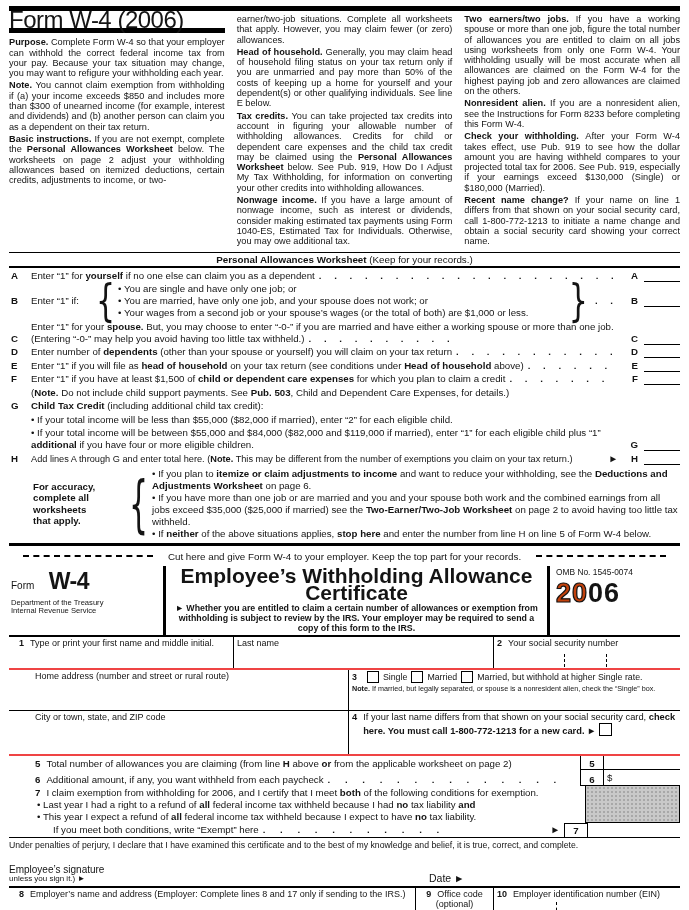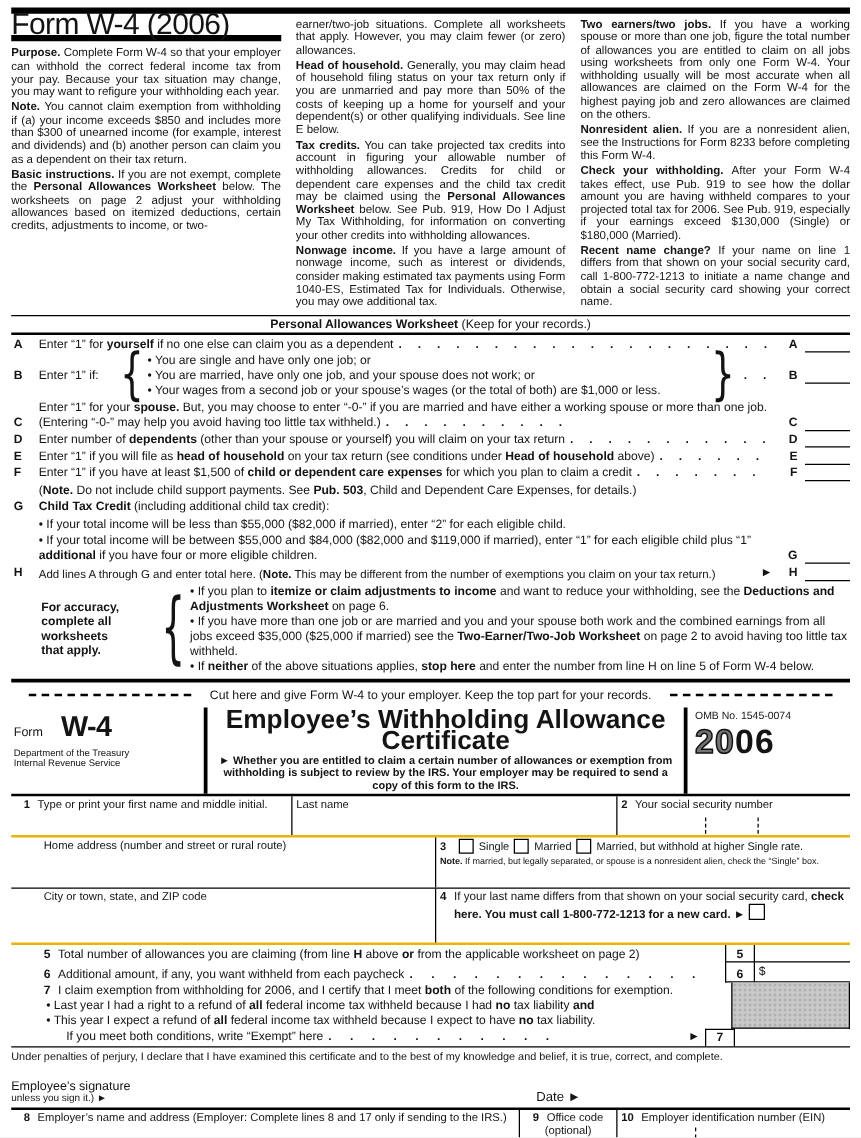--- a/index.html
+++ b/index.html
@@ -45,24 +45,24 @@
   .formid{flex:0 0 148px;padding:2px 4px 1px 2px}
   .formword{font-size:10px}
   .w4big{font-size:23px;font-weight:700;margin-left:10px;letter-spacing:-.5px}
   .dept{font-size:7.6px;line-height:8.6px;margin-top:4px}
   .certmid{flex:1;border-left:3px solid #000;border-right:3px solid #000;text-align:center;padding:1px 6px 2px 6px}
   .certtitle{font-size:21px;font-weight:700;line-height:17px}
   .certsub{font-size:8.8px;font-weight:700;line-height:10px;margin-top:2px}
   .ombbox{flex:0 0 124px;padding:1px 0 0 6px}
   .omb{font-size:8.4px}
   .year{font-size:27px;font-weight:700;letter-spacing:1px;margin-top:1px}
-  .yr-out{color:#737373;-webkit-text-stroke:1.2px #141414;text-shadow:0 0 1px #444}
+  .yr-out{color:#c2410c;-webkit-text-stroke:1.2px #141414;text-shadow:0 0 1px #444}
   
   .crow{display:flex}
-  .bb2{border-bottom:2px solid #eab308}.bb1{border-bottom:1.3px solid #000}
+  .bb2{border-bottom:2px solid #ef4444}.bb1{border-bottom:1.3px solid #000}
   .br{border-right:1.5px solid #000}
   .cell{padding:1px 3px;box-sizing:border-box;font-size:9px;line-height:10px}
   .cnum{font-weight:700;margin-right:6px}
   .r1{height:31px}
   .c-name{flex:0 0 225px;padding-left:10px}
   .c-last{flex:1}
   .c-ssn{flex:0 0 186px;position:relative}
   .ssn-dash{position:absolute;bottom:1px;height:13px;border-left:1.3px dashed #000}
   .r2{height:40px}
   .c-addr{flex:0 0 340px;padding-left:26px}

